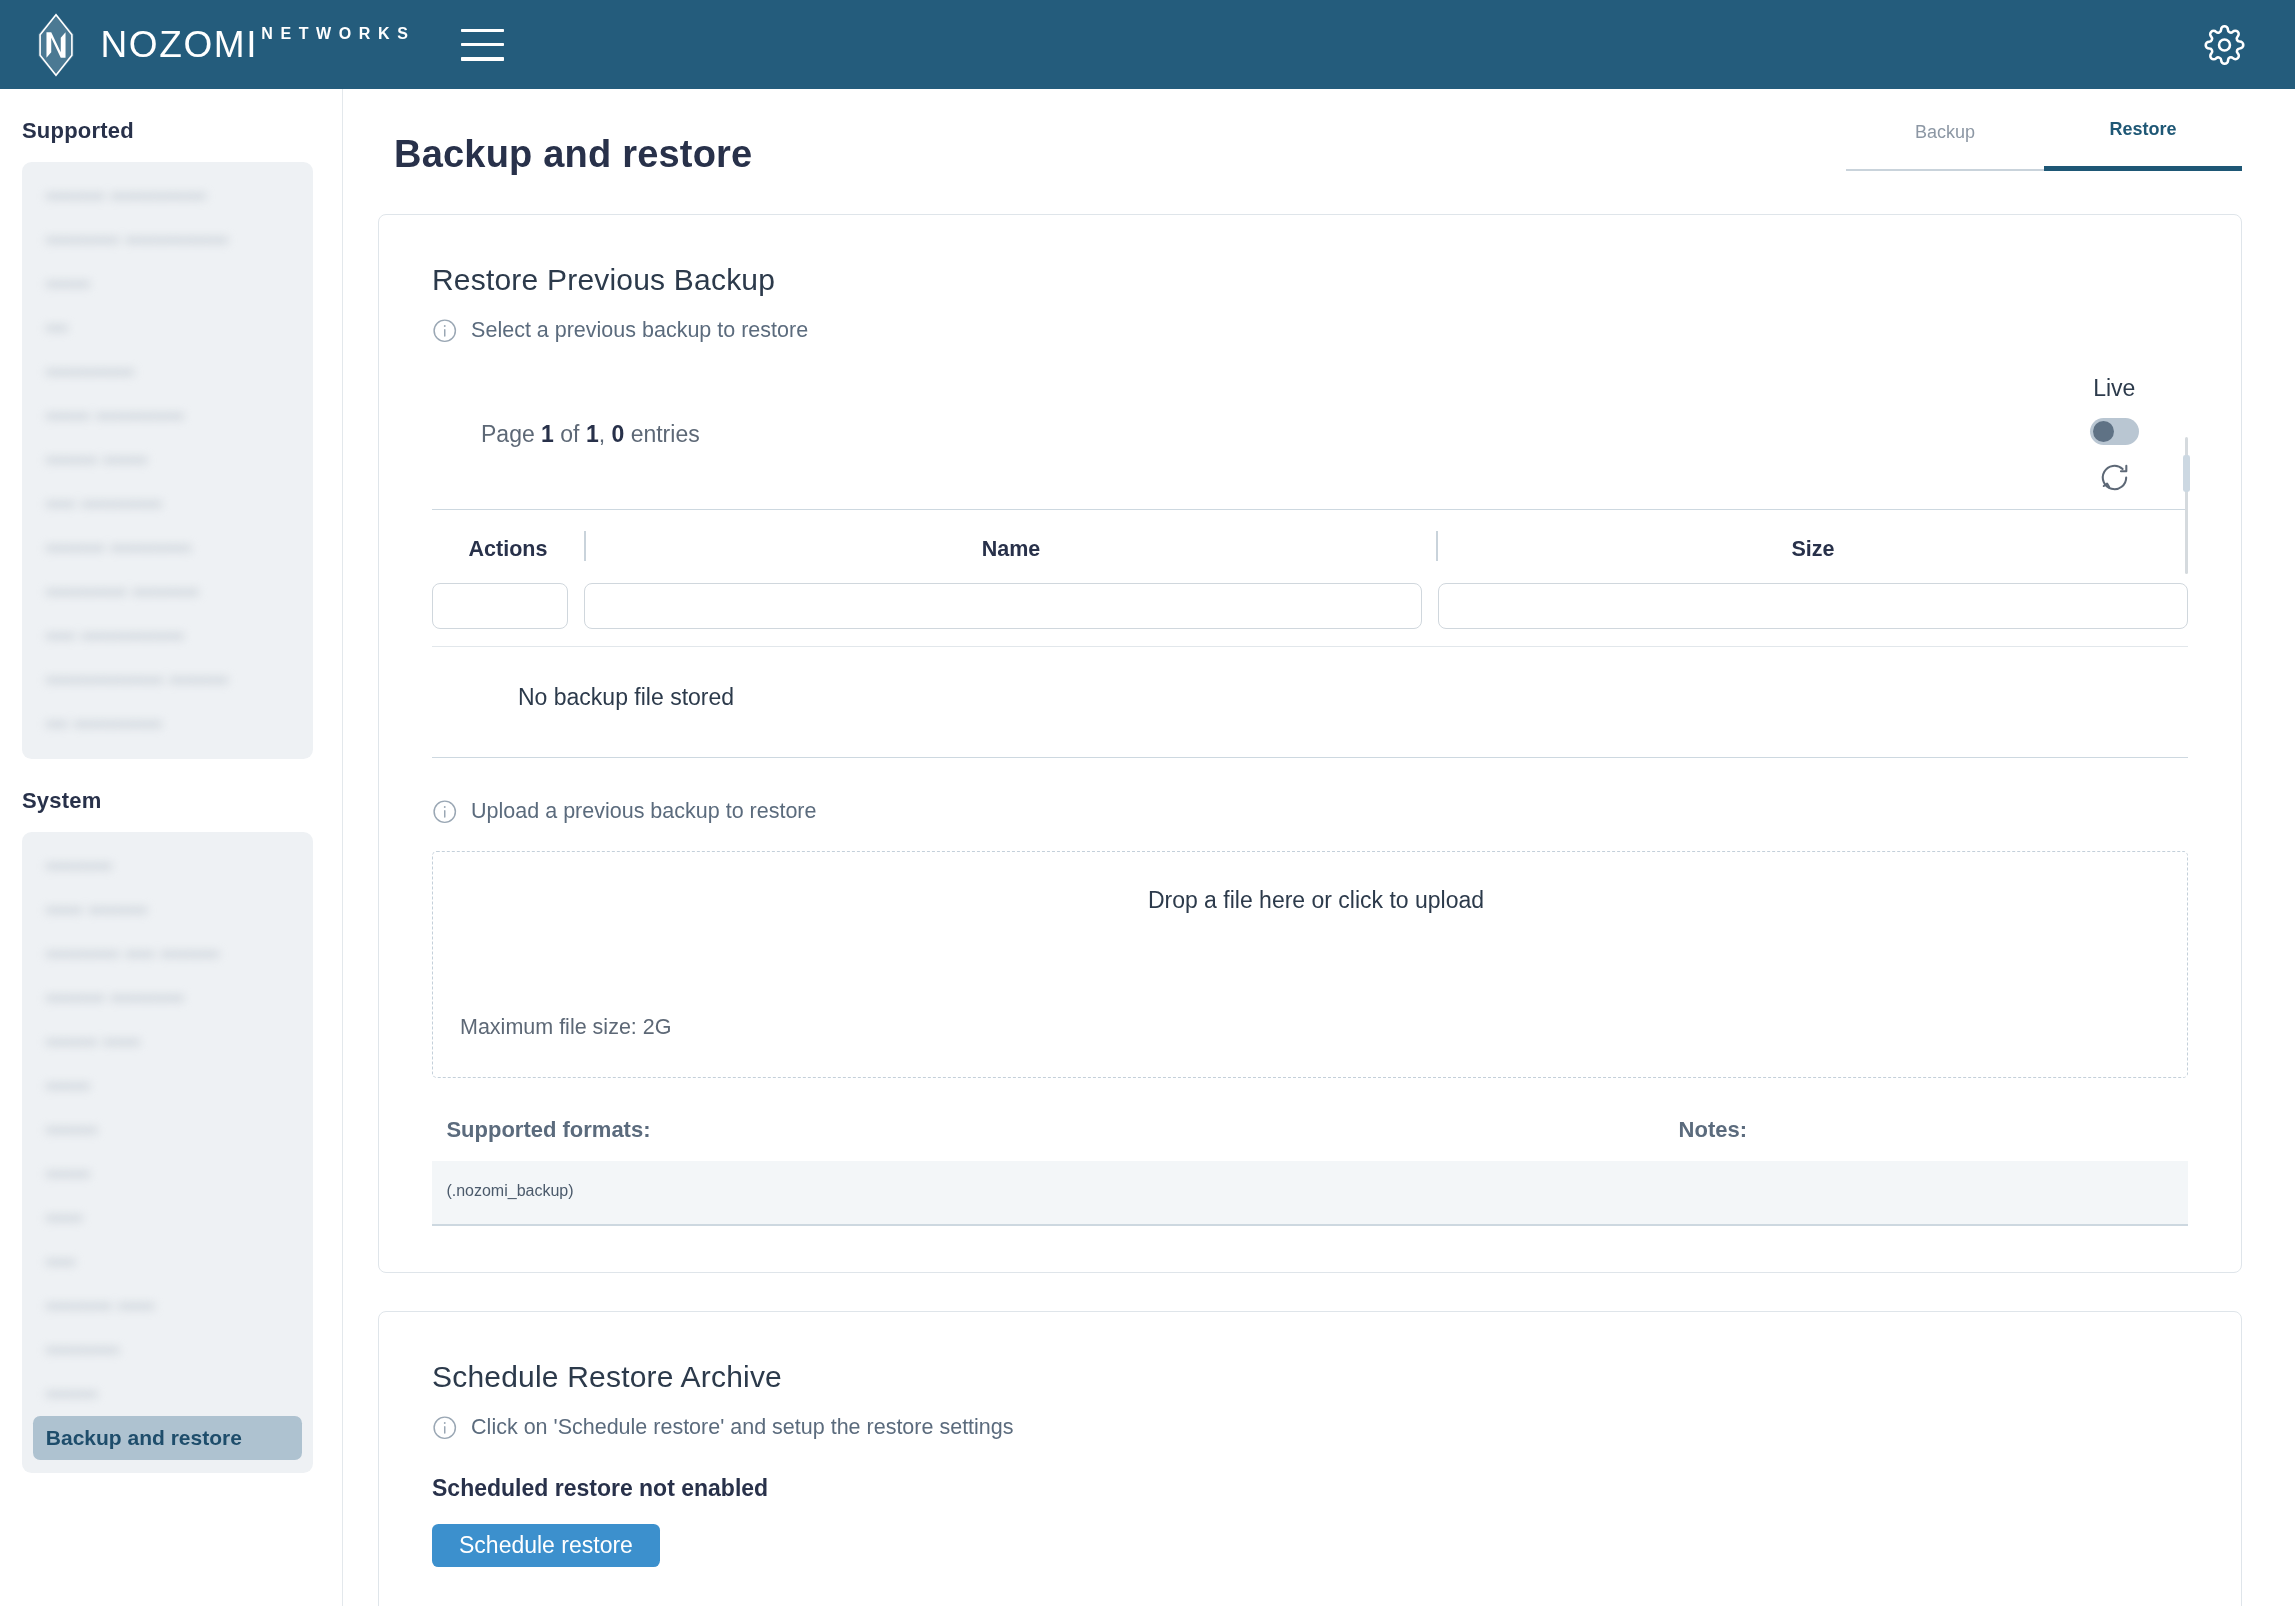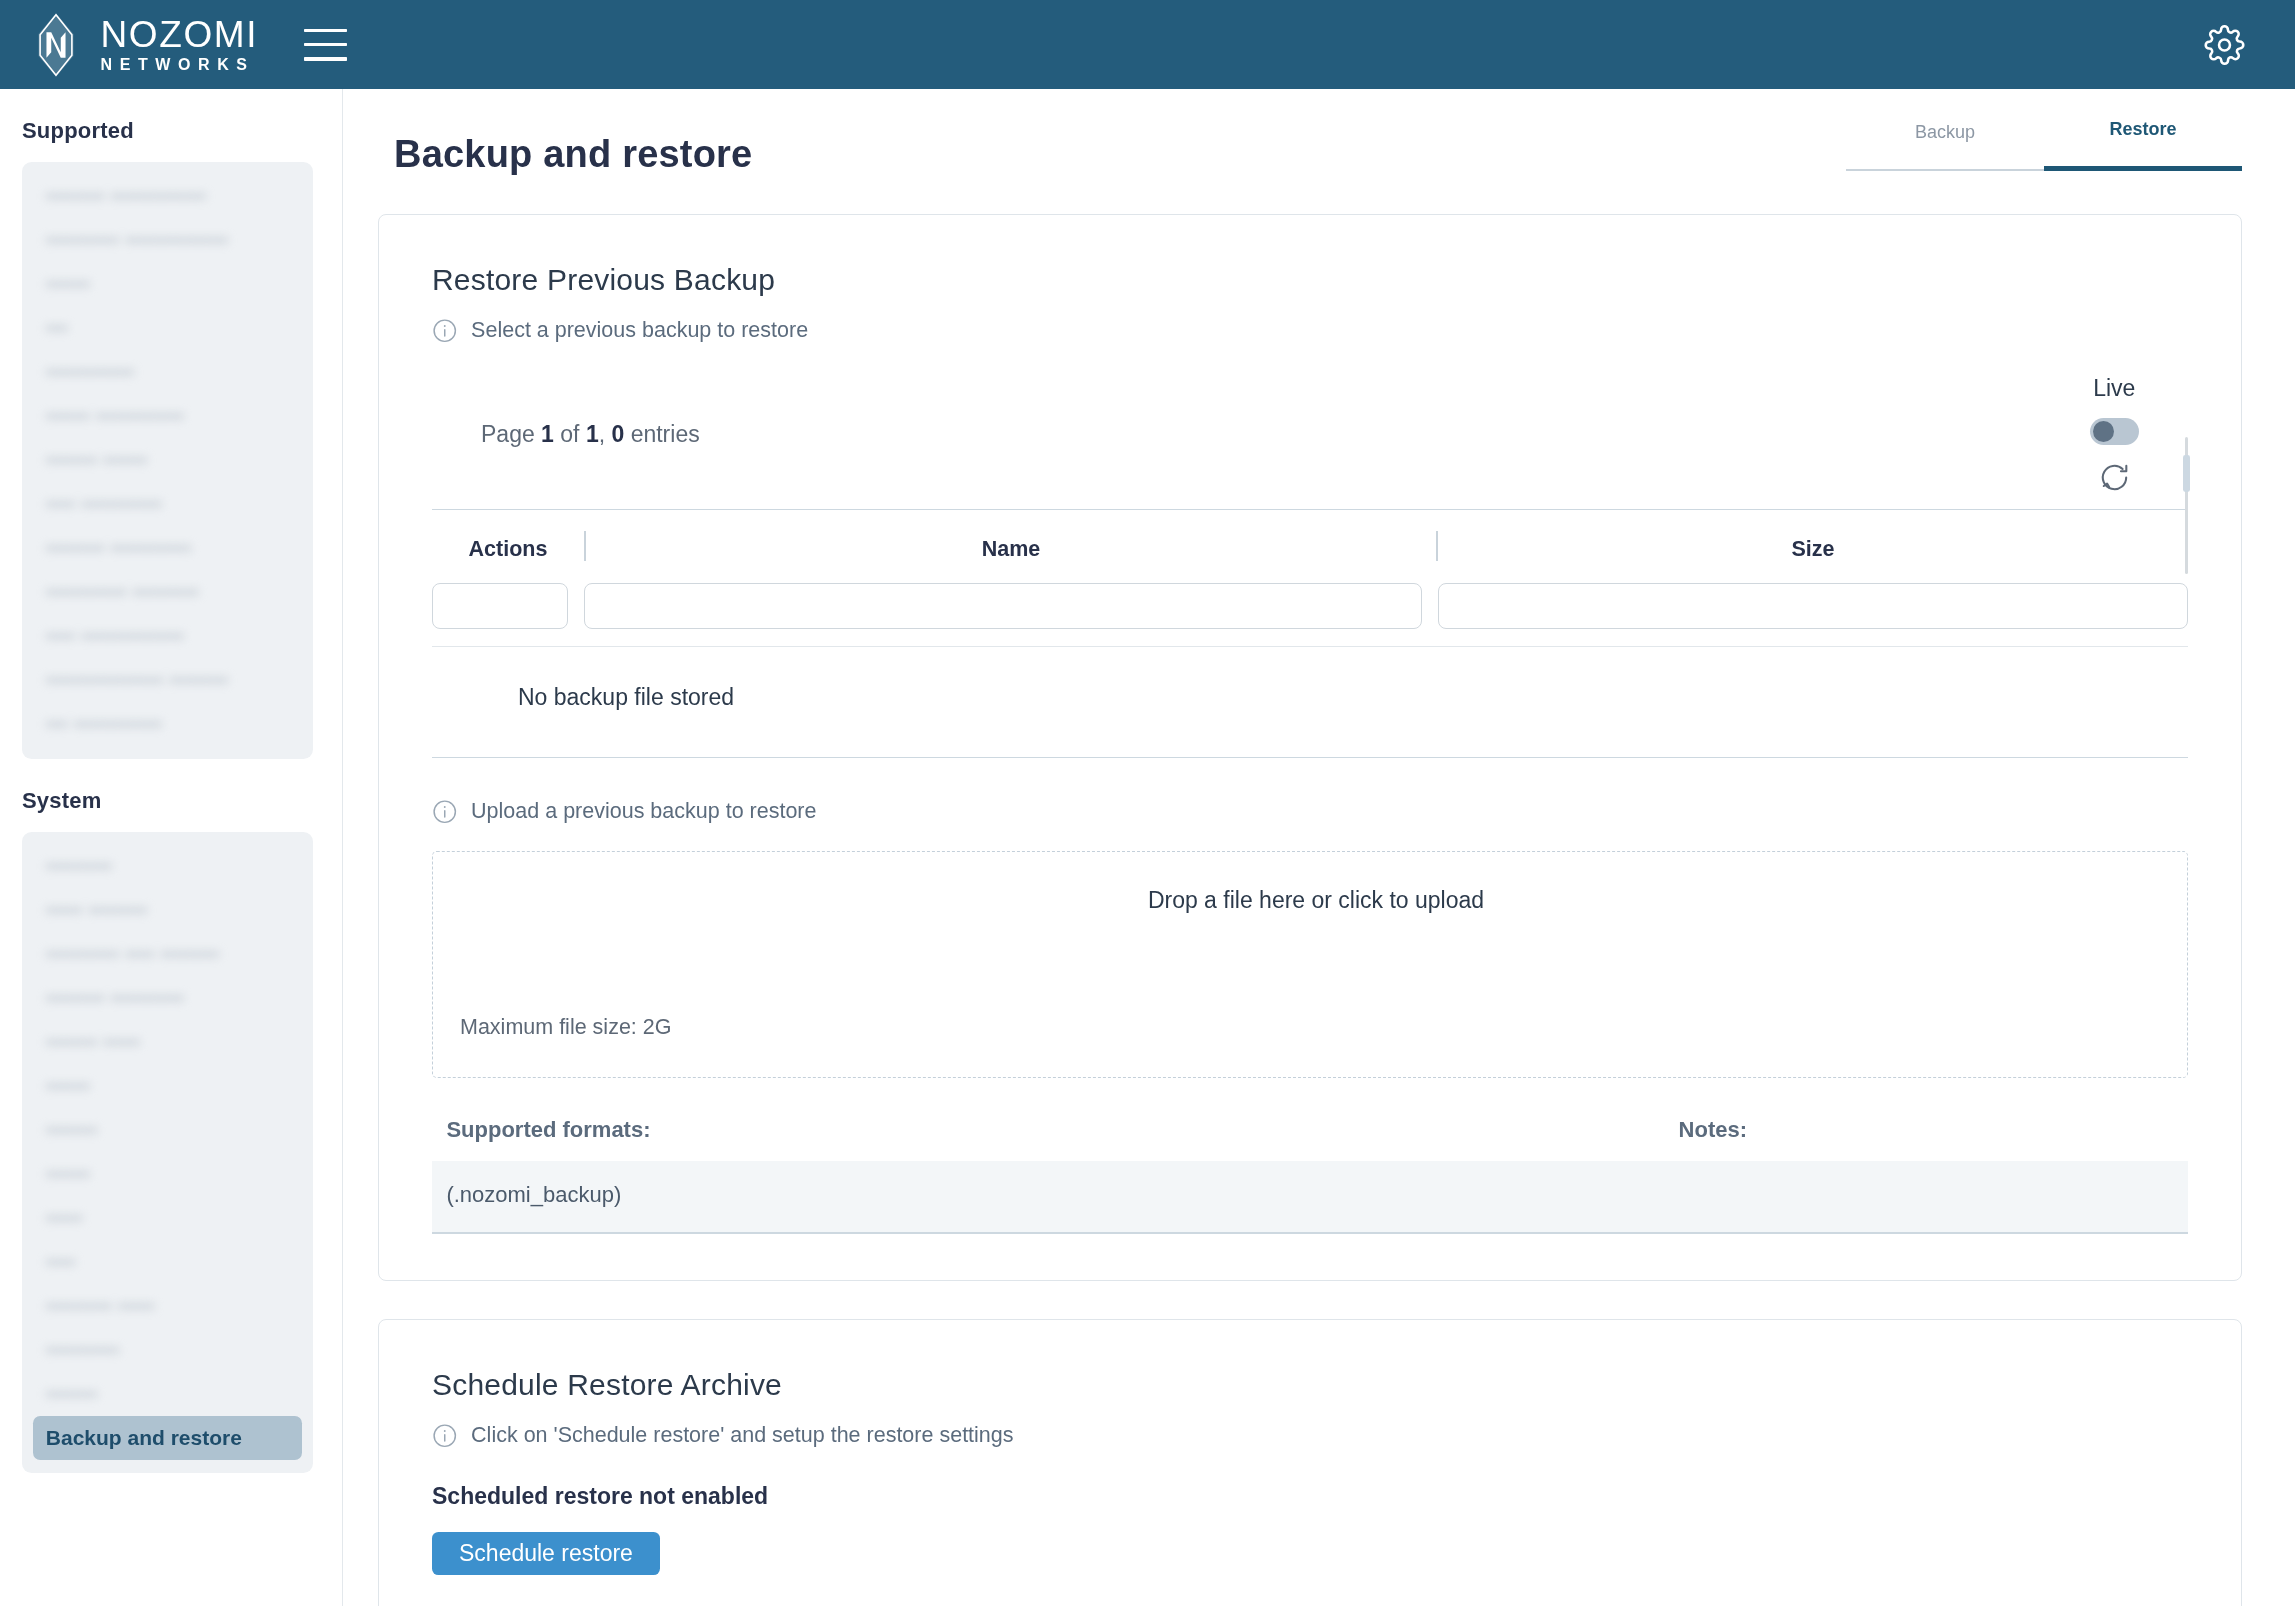--- a/index.html
+++ b/index.html
@@ -14,21 +14,21 @@
   
   .topbar {
     height: 89px; min-height: 89px;
     background: #245c7c;
     display: flex; align-items: center;
     padding: 0 37px 0 29px;
     position: relative;
   }
   .brand { display: flex; align-items: center; gap: 17.5px; }
   .brand-mark { width: 54px; height: 64px; display: block; }
-  .brand-words { display: flex; flex-direction: column; justify-content: center; gap: 3.2px; }
+  .brand-words { display: flex; flex-direction: row; justify-content: center; gap: 3.2px; }
   .brand-top {
     color: #ffffff; font-size: 37px; letter-spacing: 1.6px;
     line-height: 1; font-weight: 300;
   }
   .brand-bottom {
     color: #ffffff; font-size: 16px; letter-spacing: 7.6px;
     line-height: 1; font-weight: 600;
   }
   .burger {
     margin-left: 46px; width: 43px; height: 32px;
@@ -169,21 +169,21 @@
 
   .formats { margin-top: 39px; }
   .formats-head { display: flex; padding: 0 14.4px 17.5px; }
   .fh { font-size: 22px; font-weight: 700; color: #5b6b7d; }
   .fh.formats-col { flex: 1; }
   .fh.notes-col { width: 495px; flex: 0 0 495px; }
   .formats-body {
     background: #f3f6f8; border-bottom: 2.4px solid #cdd8e0;
     display: flex; padding: 21px 14.4px 24px;
   }
-  .fb { font-size: 22px; color: #4b5a6b; font-weight: 300; }
+  .fb { font-size: 16px; color: #4b5a6b; font-weight: 300; }
   .fb.formats-col { flex: 1; }
   .fb.notes-col { width: 495px; flex: 0 0 495px; }
 
   .status-line {
     margin-top: 35px; font-size: 23px; font-weight: 700; color: #28314a;
   }
   .primary-btn {
     margin-top: 22px; background: #3c90cd; color: #ffffff;
     border: none; border-radius: 6.4px; cursor: pointer;
     font-size: 23px; font-family: "Liberation Sans", sans-serif;

